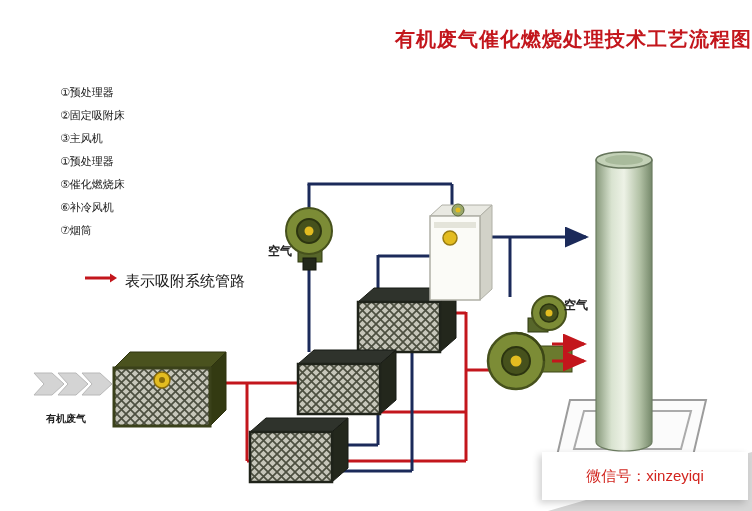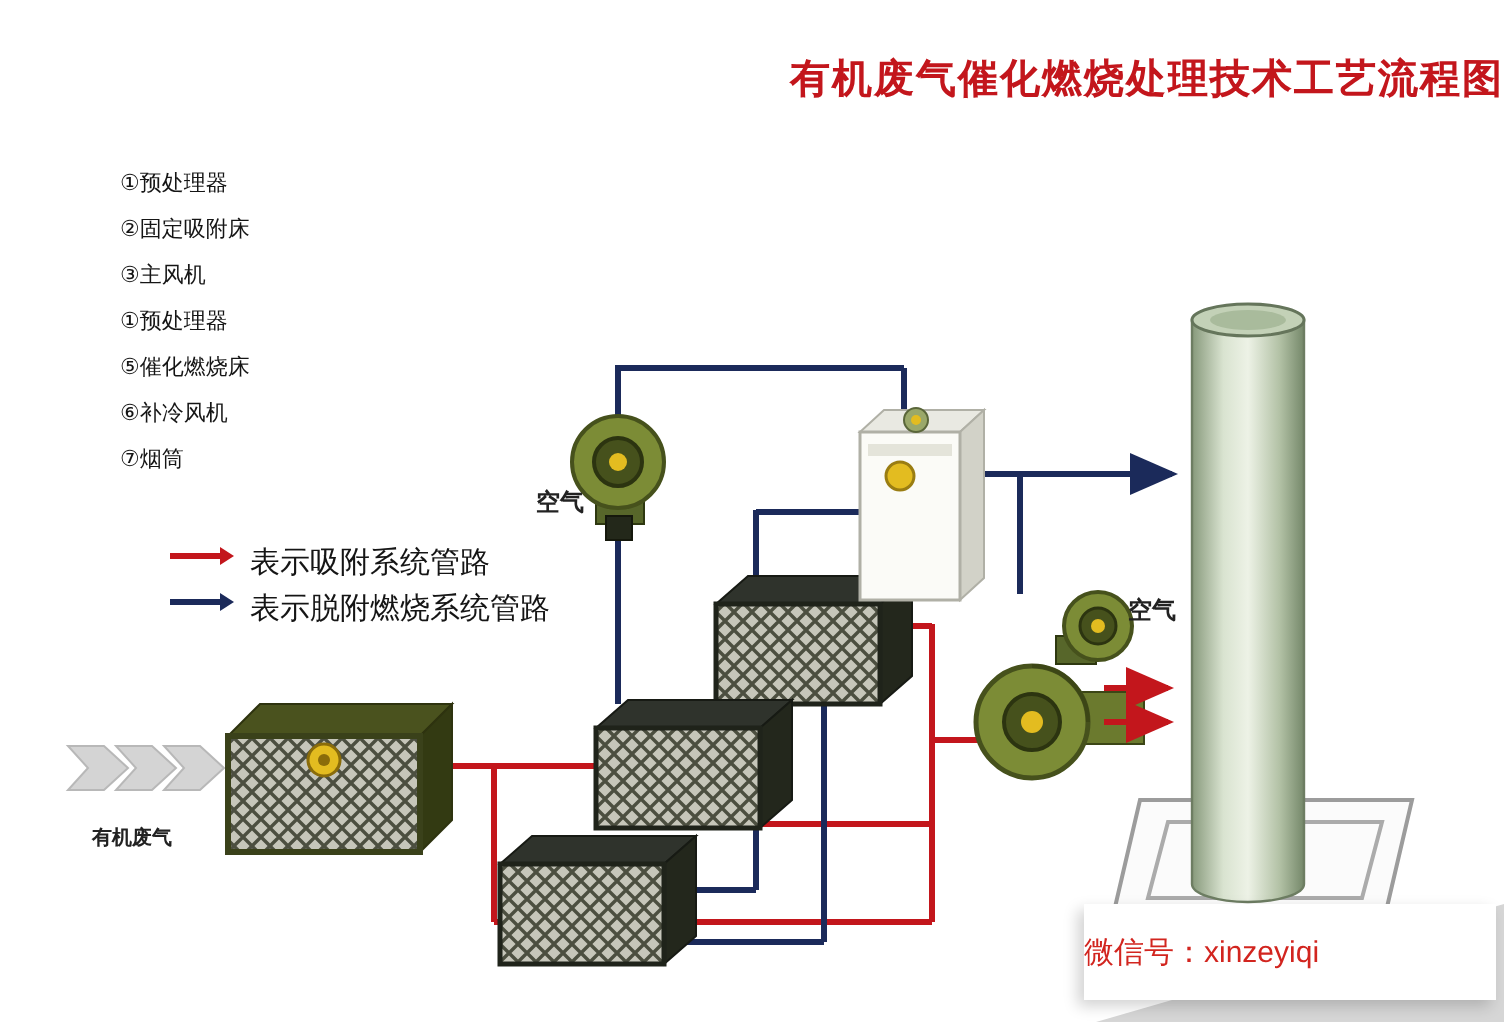--- a/index.html
+++ b/index.html
@@ -16,21 +16,21 @@
   .legend .legend-item{height:23px;line-height:23px;}
   .pipe-legend{position:absolute;left:84px;top:272px;z-index:2;}
   .pipe-row{display:flex;height:23px;gap:7px;font-size:15px;color:#151515;}
   .lbl{position:absolute;color:#222;z-index:2;font-weight:bold;}
   .lbl-air1{left:268px;top:243px;font-size:12px;}
   .lbl-air2{left:564px;top:297px;font-size:12px;}
   .lbl-inlet{left:46px;top:412px;font-size:10px;}
   .watermark{
     position:absolute;left:542px;top:452px;width:206px;height:48px;background:#ffffff;
     box-shadow:-3px 3px 7px rgba(0,0,0,.18);
-    display:flex;align-items:center;
+    display:flex;align-items:center;justify-content:center;
     font-size:15px;color:#d2251f;z-index:3;
   }
 </style>
 </head>
 <body>
 
 <svg class="svgwrap" width="752" height="511" viewBox="0 0 752 511">
   <defs>
     <pattern id="mesh" width="9" height="9" patternUnits="userSpaceOnUse">
       <rect width="9" height="9" fill="#c6c6ba"></rect>
@@ -174,27 +174,20 @@
 </div>
 
 <div class="pipe-legend">
   <div class="pipe-row">
     <svg width="34" height="12" viewBox="0 0 34 12">
       <line x1="1" y1="6" x2="26" y2="6" stroke="#c3161c" stroke-width="3"></line>
       <polygon points="26,1.5 33,6 26,10.5" fill="#c3161c"></polygon>
     </svg>
     <span>表示吸附系统管路</span>
   </div>
-  <div class="pipe-row">
-    <svg width="34" height="12" viewBox="0 0 34 12">
-      <line x1="1" y1="6" x2="26" y2="6" stroke="#1b2a5a" stroke-width="3"></line>
-      <polygon points="26,1.5 33,6 26,10.5" fill="#1b2a5a"></polygon>
-    </svg>
-    <span>表示脱附燃烧系统管路</span>
-  </div>
 </div>
 
 <div class="lbl lbl-air1">空气</div>
 <div class="lbl lbl-air2">空气</div>
 <div class="lbl lbl-inlet">有机废气</div>
 
 <div class="watermark">
   <span>微信号：xinzeyiqi</span>
 </div>
 

